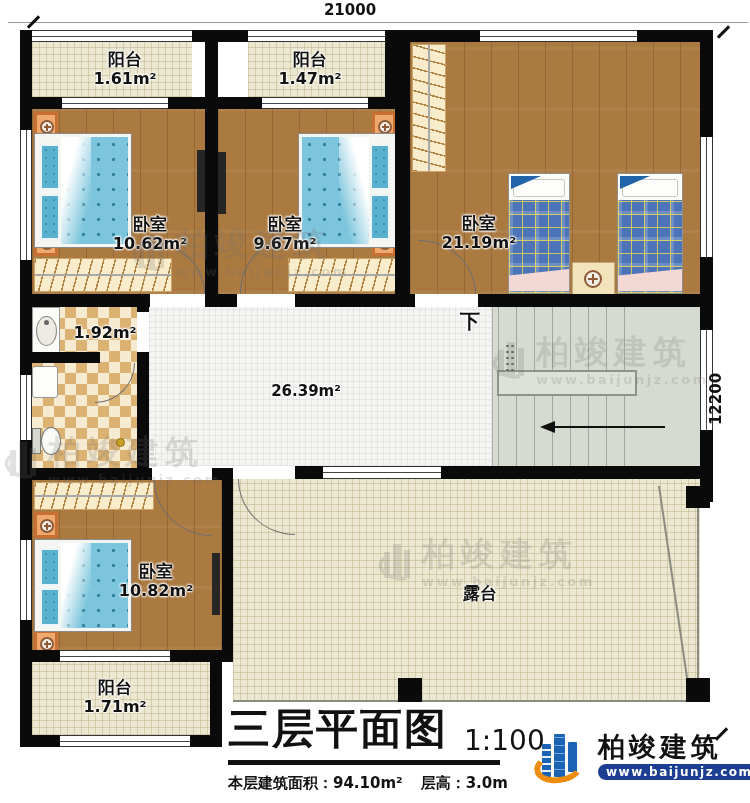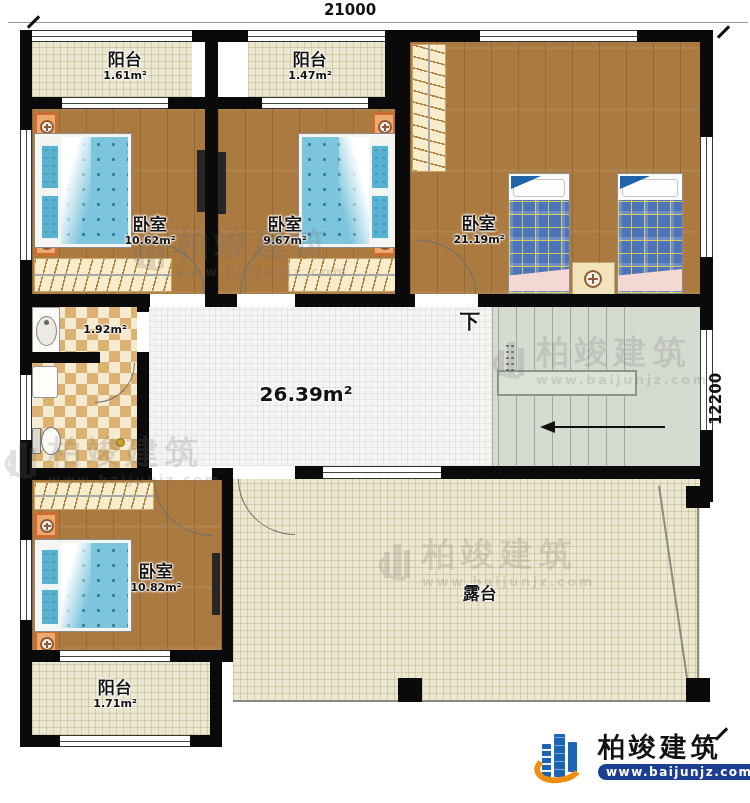--- a/index.html
+++ b/index.html
@@ -78,21 +78,21 @@
   .rail{position:absolute;left:4px;top:63px;width:140px;height:26px;border:2px solid #8d958a;background:#dde2d8;box-sizing:border-box;}
   .sdots{position:absolute;left:12px;top:36px;width:10px;height:32px;
     background-image:radial-gradient(circle,#666 1px,transparent 1.4px);background-size:5px 6px;}
   .arr-line{position:absolute;background:#111;z-index:8;}
   .arr-head{position:absolute;width:0;height:0;border-top:6px solid transparent;border-bottom:6px solid transparent;border-right:15px solid #111;z-index:8;}
   .thin{position:absolute;background:#8b8b80;z-index:2;}
   
   .rlabel{position:absolute;text-align:center;color:#111;font-weight:bold;z-index:30;line-height:1.15;
     text-shadow:0 1px 2px rgba(255,255,255,.95),0 -1px 2px rgba(255,255,255,.95),1px 0 2px rgba(255,255,255,.95),-1px 0 2px rgba(255,255,255,.95);}
   .nm{font-size:17px;display:block;}
-  .ar{font-size:11px;display:block;}
+  .ar{font-size:16px;display:block;}
   .down{font-size:20px;}
   
   .dim{position:absolute;font-size:15px;font-weight:bold;color:#111;z-index:20;}
   .dimline{position:absolute;background:#999;z-index:2;}
   .tick{position:absolute;width:3px;height:16px;background:#111;transform:rotate(45deg);z-index:20;}
   
   .wm{position:absolute;display:flex;align-items:center;gap:8px;opacity:.20;pointer-events:none;z-index:50;}
   .wm-nm{font-size:33px;font-weight:bold;color:#6e6e6e;letter-spacing:6px;white-space:nowrap;}
   .wm-url{font-size:13px;font-weight:bold;color:#6e6e6e;letter-spacing:2.5px;margin-top:-3px;text-align:center;}
   .wm-ic{position:relative;width:30px;height:42px;flex:0 0 auto;}
@@ -316,21 +316,21 @@
     <span class="ar">9.67m²</span>
   </div>
   <div class="rlabel" style="left:429px;top:214px;width:100px;">
     <span class="nm">卧室</span>
     <span class="ar">21.19m²</span>
   </div>
   <div class="rlabel" style="left:70px;top:324px;width:70px;">
     <span class="ar">1.92m²</span>
   </div>
   <div class="rlabel" style="left:256px;top:383px;width:100px;">
-    <span class="ar" style="font-size:20px;">26.39m²</span>
+    <span class="ar" style="font-size:15px;">26.39m²</span>
   </div>
   <div class="rlabel down" style="left:456px;top:310px;width:28px;">下</div>
   <div class="rlabel" style="left:106px;top:562px;width:100px;">
     <span class="nm">卧室</span>
     <span class="ar">10.82m²</span>
   </div>
   <div class="rlabel" style="left:65px;top:678px;width:100px;">
     <span class="nm">阳台</span>
     <span class="ar">1.71m²</span>
   </div>
@@ -380,20 +380,29 @@
         <i class="wb2"></i>
         <i class="wb3"></i>
         <b></b>
       </div>
     <div class="wm-tx">
         <div class="wm-nm">柏竣建筑</div>
         <div class="wm-url">www.baijunjz.com</div>
       </div>
   </div>
 
+  <div class="tblock">
+    <div>
+      <span class="ttl">三层平面图</span><span class="tscale">1:100</span>
+    </div>
+    <div class="tline"></div>
+    <div class="tinfo">
+      <span>本层建筑面积：94.10m²</span><span>层高：3.0m</span>
+    </div>
+  </div>
 
   <div class="logo">
     <div class="lg-ic">
         <i class="lb1"></i>
         <i class="lb2"></i>
         <i class="lb3"></i>
         <b></b>
       </div>
     <div>
       <div class="lg-nm">柏竣建筑</div>

